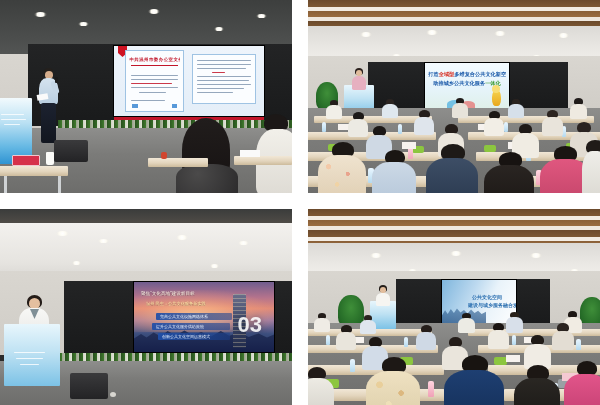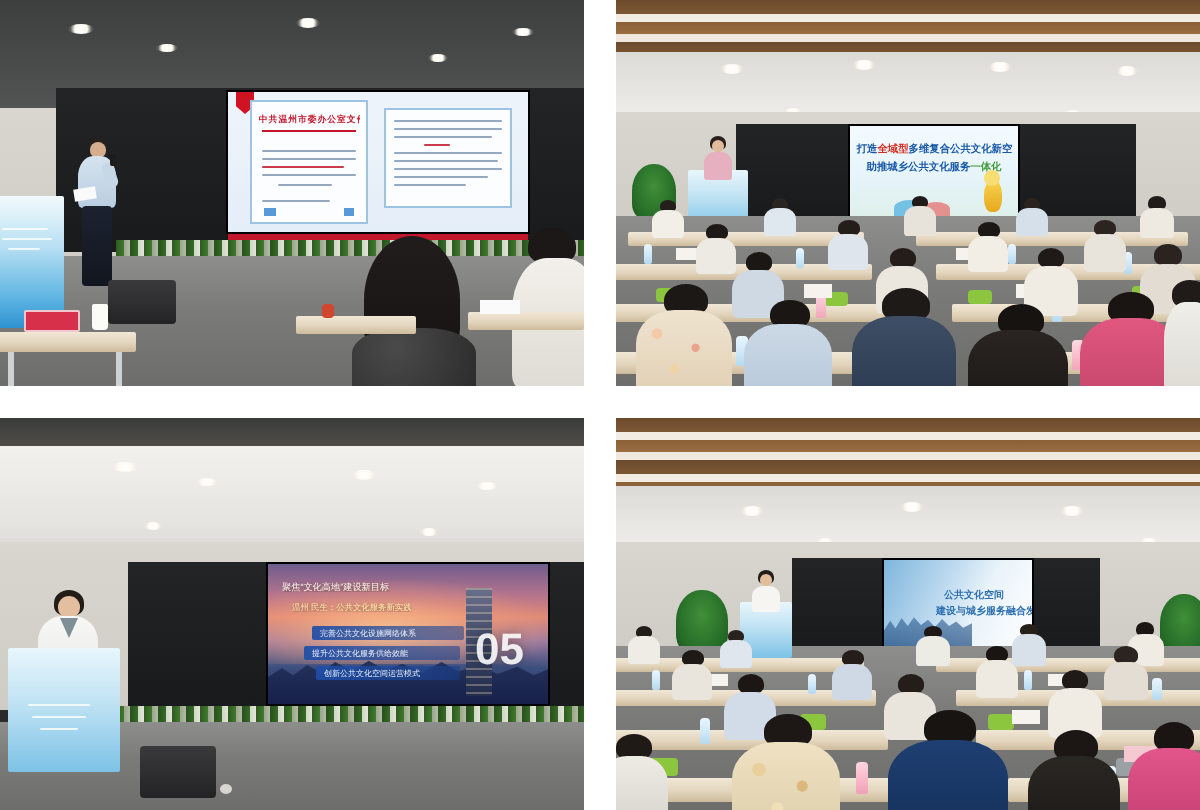--- a/index.html
+++ b/index.html
@@ -501,21 +501,21 @@
       <div class="wall-dark" style="left:272px;top:72px;width:20px;height:72px;"></div>
 
       <div class="screen-frame" style="left:133px;top:72px;width:142px;height:72px;"></div>
       <div class="screen" style="left:134px;top:73px;width:140px;height:70px;">
         <div class="slide-city">
           <div class="city-sky-glow" style="top:8px;height:42px;"></div>
           <div class="skyline" style="height:30px;"></div>
           <div class="tower" style="left:99px;top:12px;width:13px;height:54px;">
             <div class="tower-lights"></div>
           </div>
-          <div class="num01" style="right:12px;top:32px;font-size:22px;">05</div>
+          <div class="num01" style="right:12px;top:32px;font-size:22px;">03</div>
           <div class="city-head" style="left:7px;top:9px;font-size:4.6px;">聚焦“文化高地”建设新目标</div>
           <div class="city-sub" style="left:12px;top:19px;font-size:4.2px;">温州 民生：公共文化服务新实践</div>
           <div class="city-bar" style="left:22px;top:31px;width:76px;height:7px;font-size:4px;padding:1px 0 0 4px;">完善公共文化设施网络体系</div>
           <div class="city-bar" style="left:18px;top:41px;width:78px;height:7px;font-size:4px;padding:1px 0 0 4px;">提升公共文化服务供给效能</div>
           <div class="city-bar" style="left:24px;top:51px;width:72px;height:7px;font-size:4px;padding:1px 0 0 4px;">创新公共文化空间运营模式</div>
         </div>
       </div>
 
       <div class="plants" style="left:58px;top:144px;width:234px;height:11px;"></div>
       <div class="floor" style="top:152px;height:44px;"></div>

